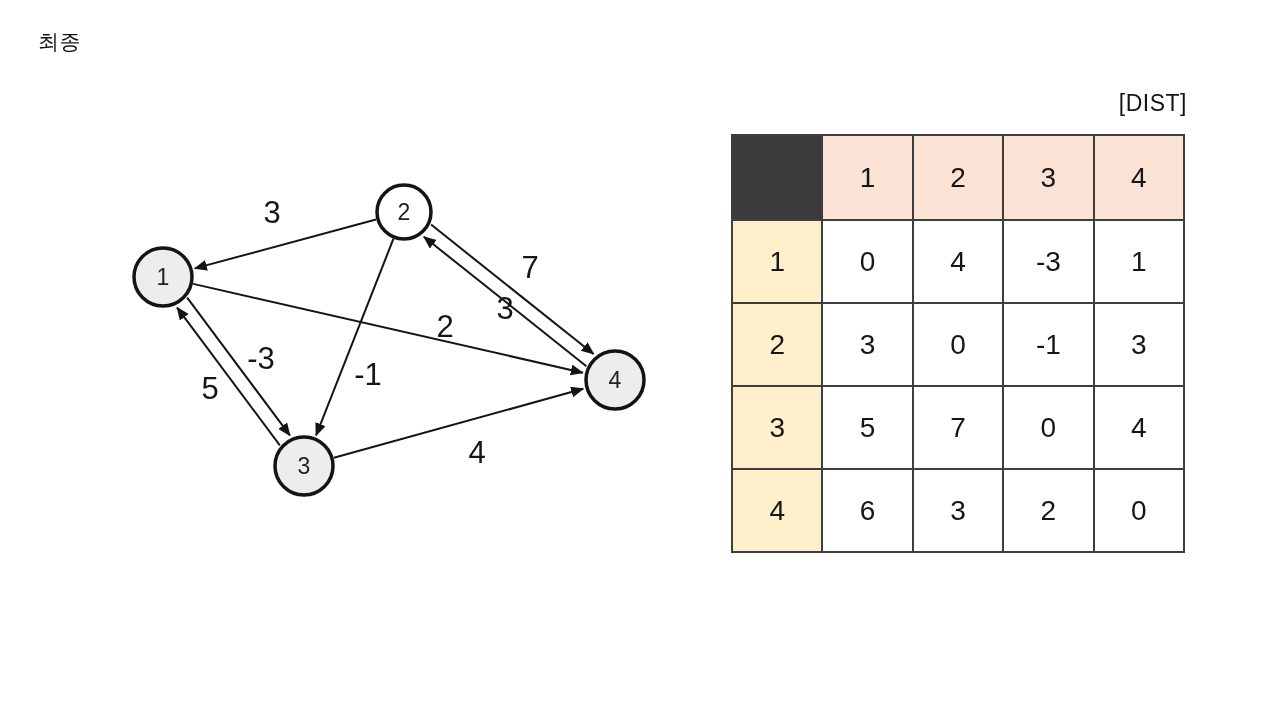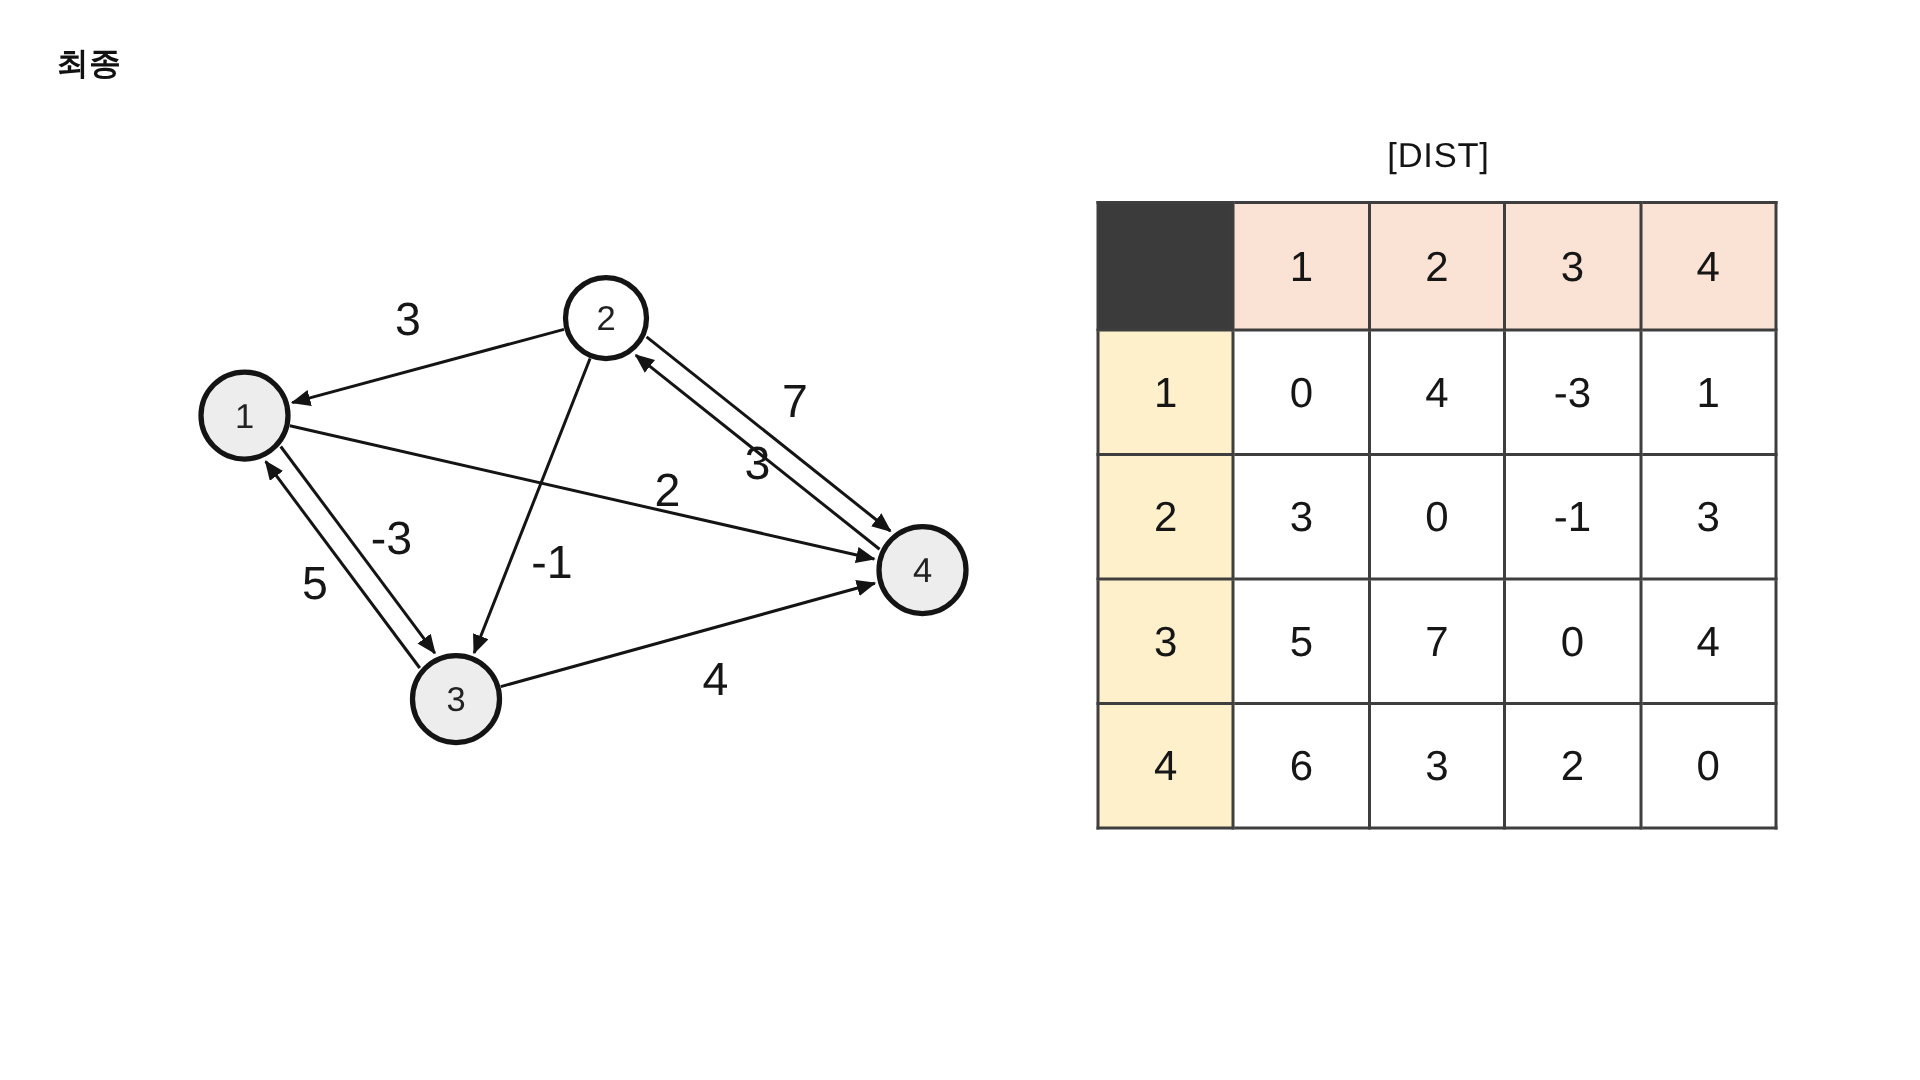--- a/index.html
+++ b/index.html
@@ -5,32 +5,32 @@
   html, body { margin: 0; padding: 0; }
   body {
     width: 1280px; height: 720px;
     position: relative;
     background: #ffffff;
     font-family: "Liberation Sans", "DejaVu Sans", sans-serif;
     overflow: hidden;
   }
   .page-title {
     position: absolute; left: 38px; top: 28px;
-    font-size: 21px; font-weight: 700; color: #111111;
+    font-size: 21px; font-weight: 400; color: #111111;
     letter-spacing: 0.5px;
   }
   svg.graph { position: absolute; left: 0; top: 0; }
   .edge-line { stroke: #141414; stroke-width: 2; fill: none; }
   .edge-label { font-size: 31px; fill: #161616; text-anchor: middle; }
   .node-circle { stroke: #141414; stroke-width: 3.5; }
   .node-label { font-size: 23px; fill: #222222; text-anchor: middle; }
 
   .dist { position: absolute; left: 731px; top: 90px; width: 456px; }
   .dist-title {
-    text-align: center; font-size: 23px; color: #141414;
+    text-align: right; font-size: 23px; color: #141414;
     margin-bottom: 17px; letter-spacing: 0.5px;
   }
   table.dist-table { border-collapse: collapse; table-layout: fixed; width: 454px; }
   .dist-table th, .dist-table td {
     border: 2px solid #3e3e3e;
     text-align: center; vertical-align: middle;
     font-size: 28px; font-weight: 400; color: #161616;
     padding: 0;
   }
   .dist-table thead th { height: 83px; }

